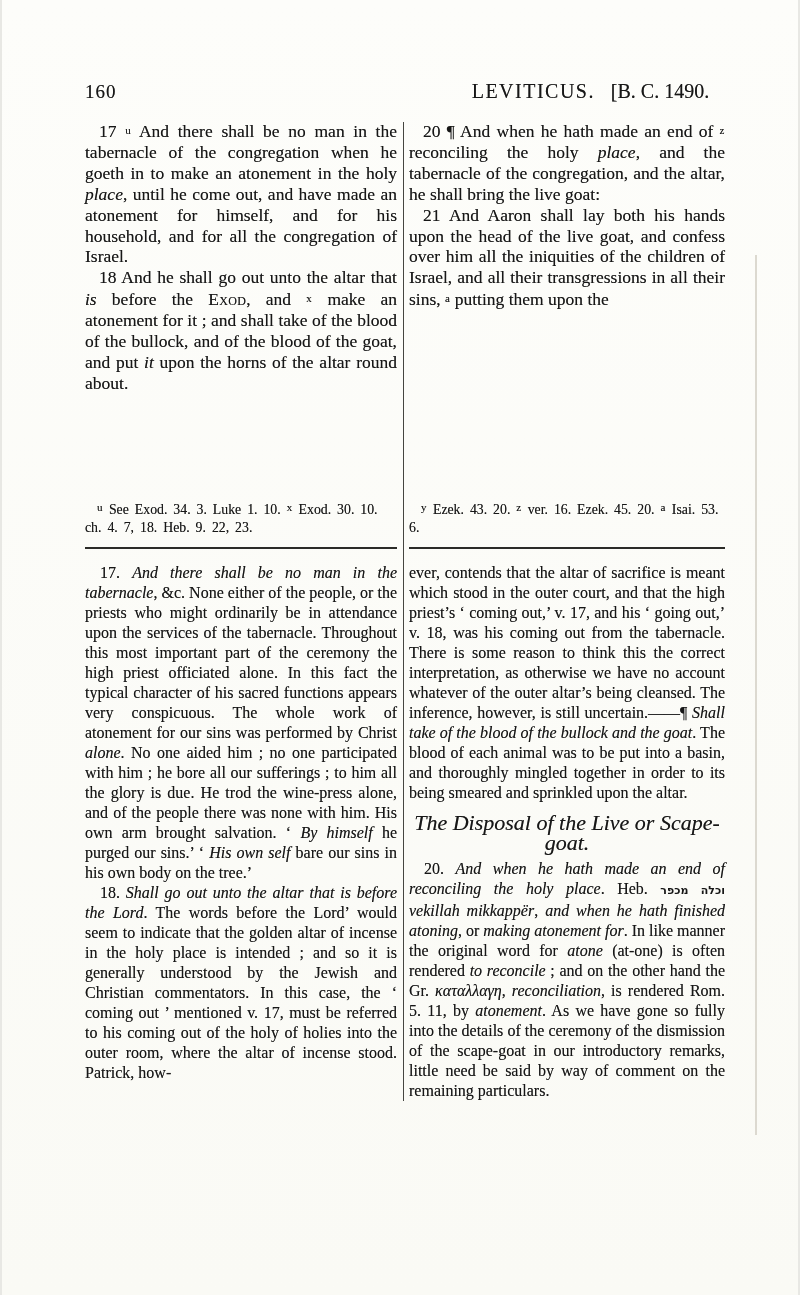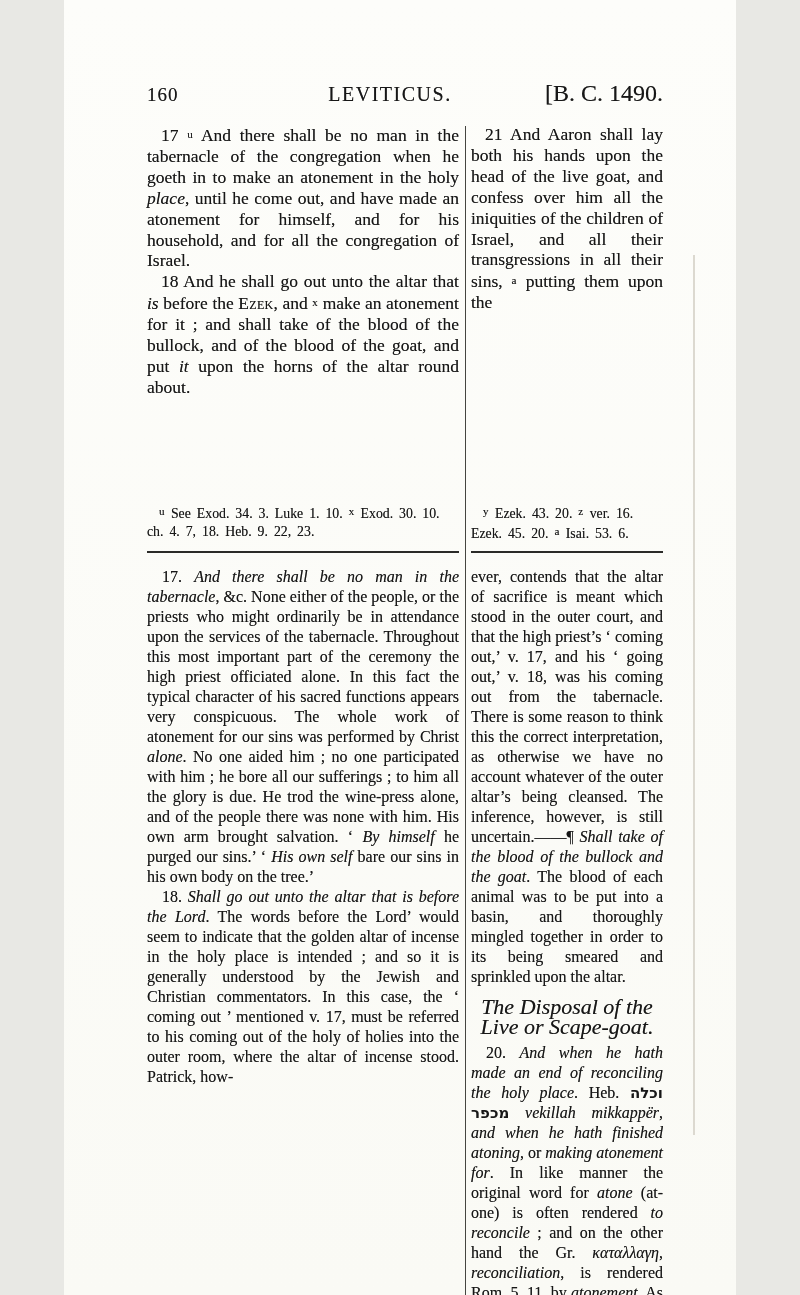--- a/index.html
+++ b/index.html
@@ -1,79 +1,80 @@
 <!DOCTYPE html>
 <html><head>
 <meta charset="utf-8">
 <style>
   html,body{margin:0;padding:0;background:#e8e8e4;}
   .page{
-    width:672px;height:1295px;box-sizing:border-box;position:relative;
+    width:796px;height:1295px;box-sizing:border-box;position:relative;
     margin:0 auto;background:linear-gradient(#fdfdfa,#fafaf5);
     padding:80px 73px 0 83px;overflow:hidden;
     font-family:"Liberation Serif","DejaVu Serif",serif;color:#171717;
     text-shadow:0 0 .5px rgba(25,25,25,.55);
   }
   .hdr{display:flex;align-items:baseline;}
   .hdr .pgnum{width:100px;font-size:19px;letter-spacing:1px;}
-  .hdr .title{flex:1;text-align:center;font-size:20px;letter-spacing:1.5px;}
-  .hdr .chron{width:130px;text-align:right;font-size:24px;}
+  .hdr .title{flex:1;text-align:right;font-size:20px;letter-spacing:1.5px;}
+  .hdr .chron{width:130px;text-align:center;font-size:20px;}
   .columns{display:flex;margin-top:17px;align-items:stretch;}
   .col-left{width:312px;}
   .col-right{flex:1;}
   .divider{width:1px;background:#454540;margin:2px 5px 0 6px;}
   .scripture{font-size:17.5px;line-height:20.9px;text-align:justify;min-height:354px;}
   .scripture p{margin:0;text-indent:14px;}
   .scripture p.cont{text-indent:0;}
   .footnote{font-size:13.8px;line-height:17.5px;margin-top:25px;min-height:40px;text-align:left;}
   .footnote p{margin:0;text-indent:12px;word-spacing:2.5px;}
   hr.colrule{border:0;border-top:2px solid #2b2b28;margin:8px 0 0 0;width:100%;}
   .commentary{margin-top:14px;font-size:16px;line-height:20px;text-align:justify;}
   .commentary p{margin:0;text-indent:15px;}
   .commentary p.cont{text-indent:0;}
   .subheading{font-style:italic;text-align:center;font-size:22px;margin:10px 0 6px;}
   .it{font-style:italic;}
   .ref{font-size:11px;vertical-align:3px;letter-spacing:.5px;}
   .sc{font-variant:small-caps;letter-spacing:.3px;}
   .heb{font-family:"DejaVu Sans",sans-serif;direction:rtl;unicode-bidi:isolate;
-       font-size:15px;font-weight:600;text-shadow:none;}
+       font-size:11px;font-weight:600;text-shadow:none;}
   .edge{position:absolute;right:41px;top:255px;width:2px;height:880px;background:#dcd9d0;}
 </style>
 </head>
 <body>
 
 <div class="page">
 
   <div class="hdr">
     <div class="pgnum">160</div>
     <div class="title">LEVITICUS.</div>
     <div class="chron">[B. C. 1490.</div>
   </div>
 
   <div class="columns">
 
     <div class="col-left">
       <div class="scripture">
         <p><span>17 </span><span class="ref">u</span><span> And there shall be no man in the tabernacle of the congregation when he goeth in to make an atonement in the holy </span><span class="it">place</span><span>, until he come out, and have made an atonement for himself, and for his household, and for all the congregation of Israel.</span></p>
-        <p><span>18 And he shall go out unto the altar that </span><span class="it">is</span><span> before the </span><span class="sc">Ezek</span><span>, and </span><span class="ref">x</span><span> make an atonement for it ; and shall take of the blood of the bullock, and of the blood of the goat, and put </span><span class="it">it</span><span> upon the horns of the altar round about.</span></p>
+        <p><span>18 And he shall go out unto the altar that </span><span class="it">is</span><span> before the </span><span class="sc">Exod</span><span>, and </span><span class="ref">x</span><span> make an atonement for it ; and shall take of the blood of the bullock, and of the blood of the goat, and put </span><span class="it">it</span><span> upon the horns of the altar round about.</span></p>
       </div>
       <div class="footnote">
         <p><span class="ref">u</span><span> See Exod. 34. 3. Luke 1. 10. </span><span class="ref">x</span><span> Exod. 30. 10. ch. 4. 7, 18. Heb. 9. 22, 23.</span></p>
       </div>
       <hr class="colrule">
       <div class="commentary">
         <p><span>17. </span><span class="it">And there shall be no man in the tabernacle</span><span>, &amp;c. None either of the people, or the priests who might ordinarily be in attendance upon the services of the tabernacle. Throughout this most important part of the ceremony the high priest officiated alone. In this fact the typical character of his sacred functions appears very conspicuous. The whole work of atonement for our sins was performed by Christ </span><span class="it">alone</span><span>. No one aided him ; no one participated with him ; he bore all our sufferings ; to him all the glory is due. He trod the wine-press alone, and of the people there was none with him. His own arm brought salvation. ‘ </span><span class="it">By himself</span><span> he purged our sins.’ ‘ </span><span class="it">His own self</span><span> bare our sins in his own body on the tree.’</span></p>
         <p><span>18. </span><span class="it">Shall go out unto the altar that is before the Lord</span><span>. The words before the Lord’ would seem to indicate that the golden altar of incense in the holy place is intended ; and so it is generally understood by the Jewish and Christian commentators. In this case, the ‘ coming out ’ mentioned v. 17, must be referred to his coming out of the holy of holies into the outer room, where the altar of incense stood. Patrick, how-</span></p>
       </div>
     </div>
 
     <div class="divider"></div>
 
     <div class="col-right">
       <div class="scripture">
+        <p><span>20 ¶ And when he hath made an end of </span><span class="ref">z</span><span> reconciling the holy </span><span class="it">place</span><span>, and the tabernacle of the congregation, and the altar, he shall bring the live goat:</span></p>
         <p><span>21 And Aaron shall lay both his hands upon the head of the live goat, and confess over him all the iniquities of the children of Israel, and all their transgressions in all their sins, </span><span class="ref">a</span><span> putting them upon the</span></p>
       </div>
       <div class="footnote">
         <p><span class="ref">y</span><span> Ezek. 43. 20. </span><span class="ref">z</span><span> ver. 16. Ezek. 45. 20. </span><span class="ref">a</span><span> Isai. 53. 6.</span></p>
       </div>
       <hr class="colrule">
       <div class="commentary">
         <p class="cont"><span>ever, contends that the altar of sacrifice is meant which stood in the outer court, and that the high priest’s ‘ coming out,’ v. 17, and his ‘ going out,’ v. 18, was his coming out from the tabernacle. There is some reason to think this the correct interpretation, as otherwise we have no account whatever of the outer altar’s being cleansed. The inference, however, is still uncertain.——¶ </span><span class="it">Shall take of the blood of the bullock and the goat</span><span>. The blood of each animal was to be put into a basin, and thoroughly mingled together in order to its being smeared and sprinkled upon the altar.</span></p>
         <div class="subheading">The Disposal of the Live or Scape-goat.</div>
         <p><span>20. </span><span class="it">And when he hath made an end of reconciling the holy place</span><span>. Heb. </span><span class="heb">וכלה מכפר</span><span> </span><span class="it">vekillah mikkappër</span><span>, </span><span class="it">and when he hath finished atoning</span><span>, or </span><span class="it">making atonement for</span><span>. In like manner the original word for </span><span class="it">atone</span><span> (at-one) is often rendered </span><span class="it">to reconcile</span><span> ; and on the other hand the Gr. </span><span class="it">καταλλαγη</span><span>, </span><span class="it">reconciliation</span><span>, is rendered Rom. 5. 11, by </span><span class="it">atonement</span><span>. As we have gone so fully into the details of the ceremony of the dismission of the scape-goat in our introductory remarks, little need be said by way of comment on the remaining particulars.</span></p>

